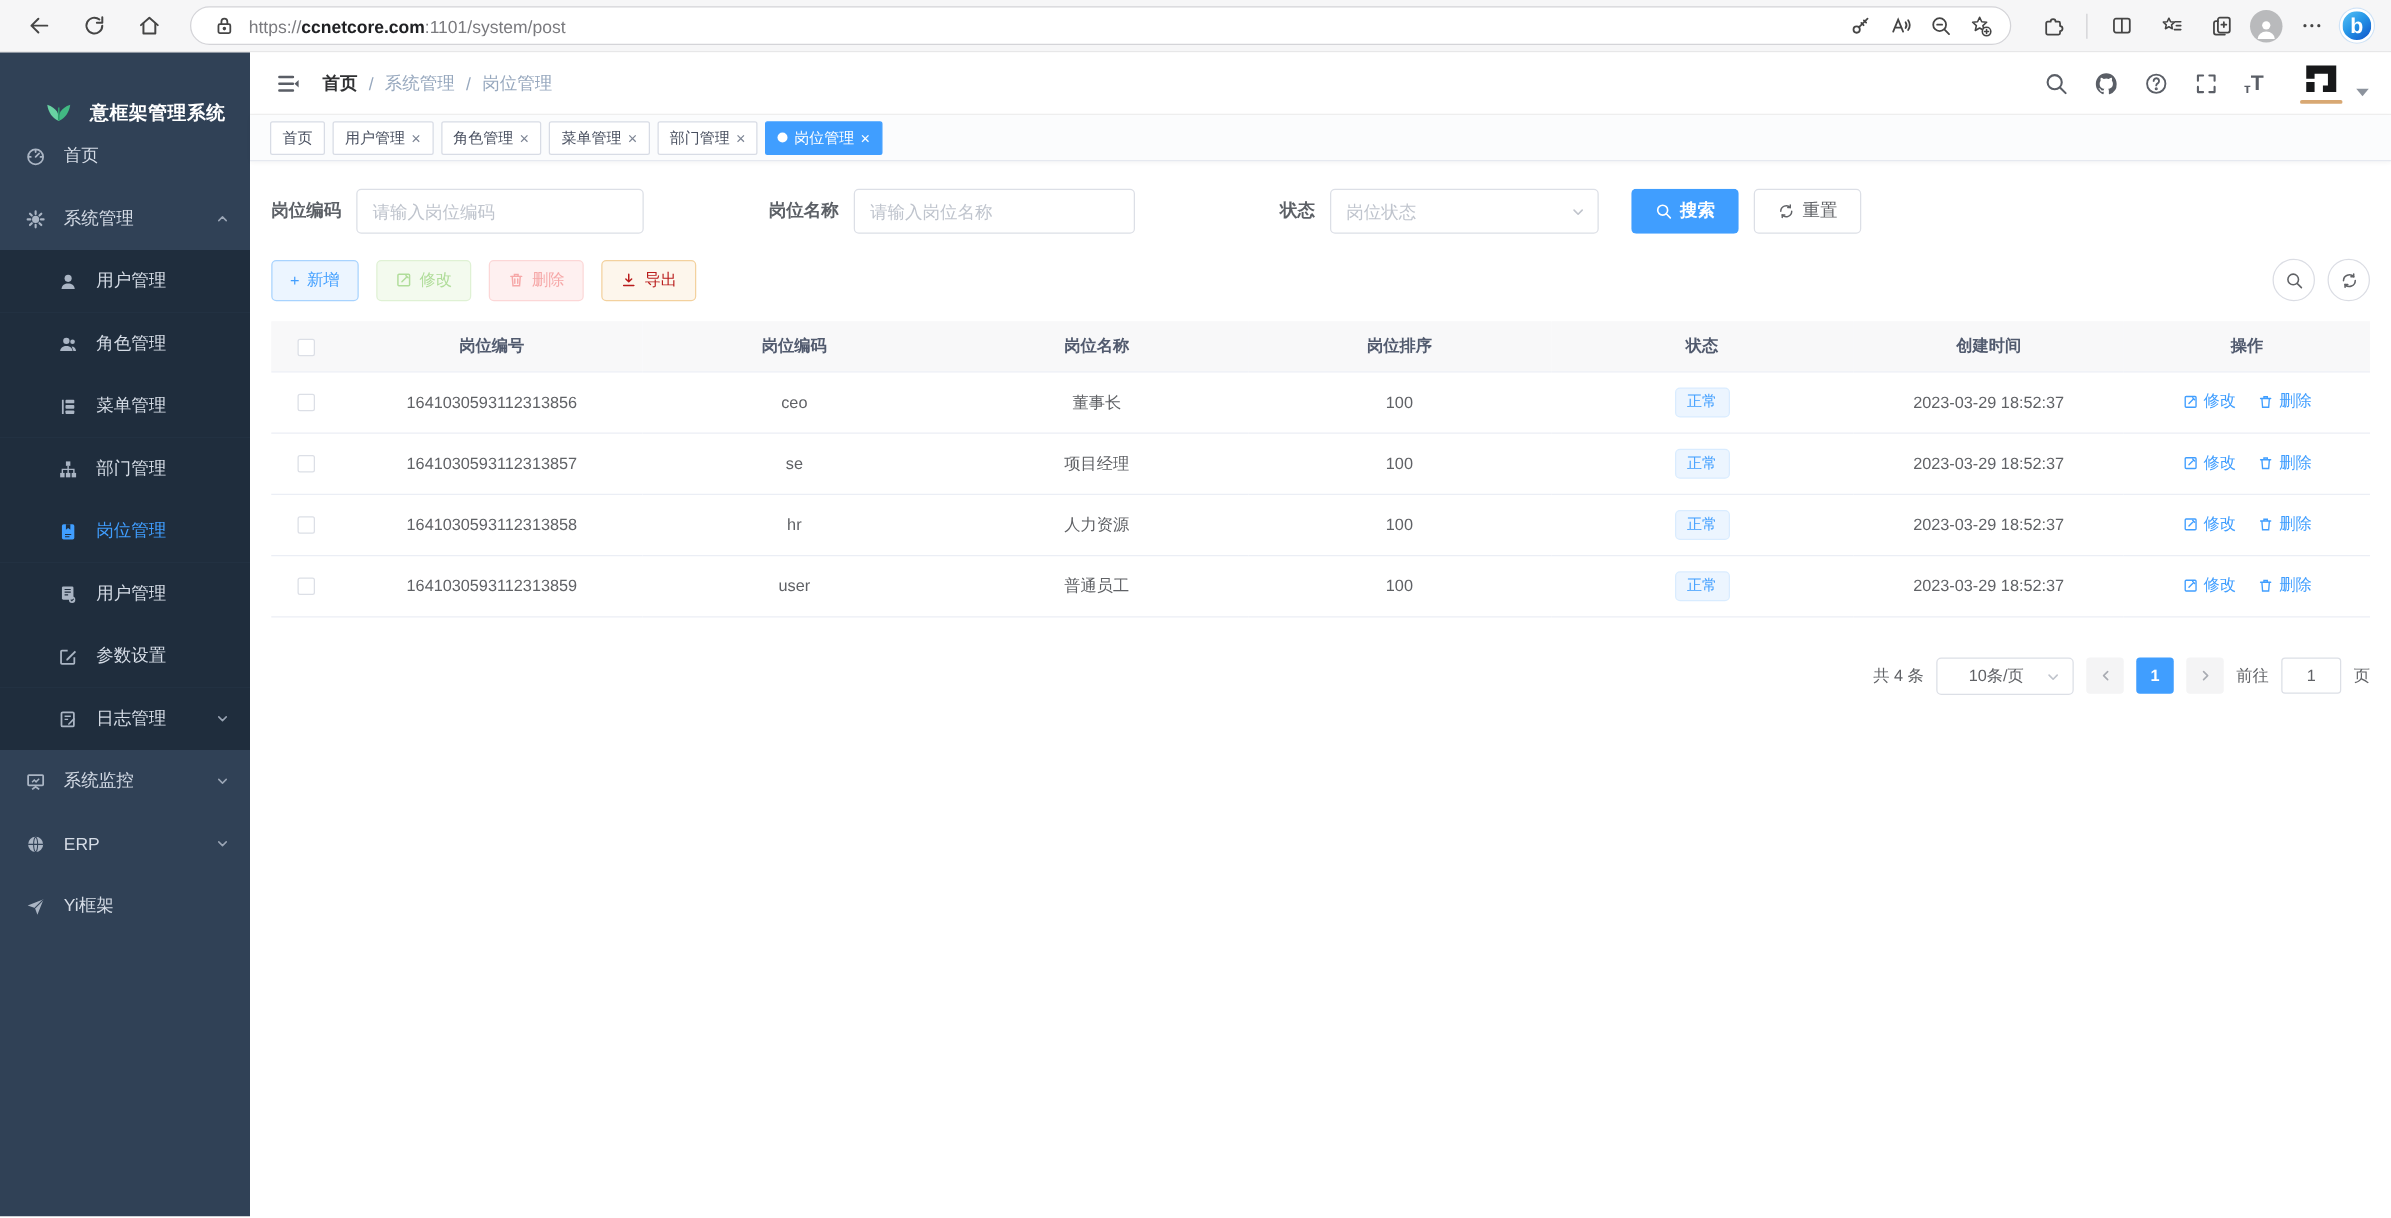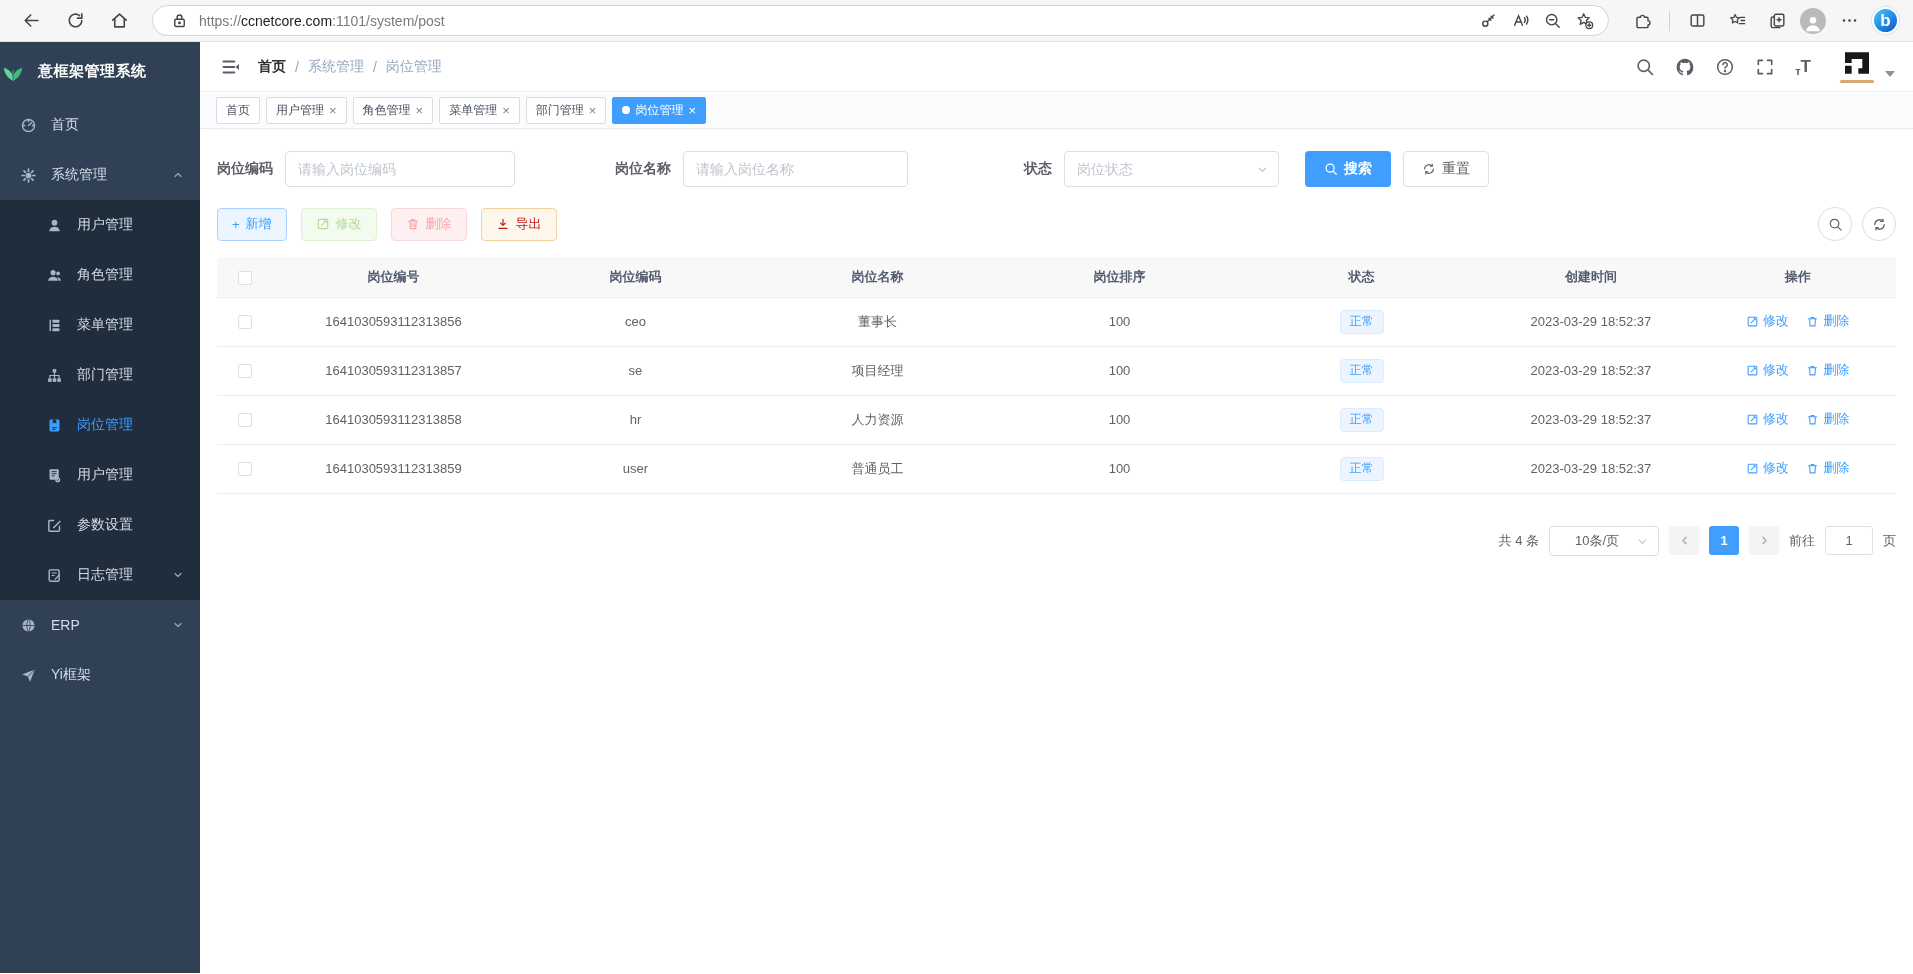--- a/index.html
+++ b/index.html
@@ -11,35 +11,35 @@
   .browser-bar { height:42px; background:#f6f6f7; border-bottom:1px solid #e2e2e4;
     display:flex; align-items:center; padding:0 14px; gap:10px; }
   .b-ico { width:34px; height:34px; border-radius:6px; display:flex; align-items:center;
     justify-content:center; color:#454545; cursor:pointer; flex:none; }
   .b-ico svg { width:19px; height:19px; }
   .addr-pill { flex:1; height:31px; background:#fff; border:1px solid #d4d4d8; border-radius:16px;
     display:flex; align-items:center; padding:0 10px 0 12px; margin:0 6px; }
   .addr-pill .b-ico { width:28px; height:28px; }
   .url-text { flex:1; font-size:14px; color:#7a7a7e; margin-left:6px; white-space:nowrap;
     overflow:hidden; }
-  .url-text b { color:#202124; font-weight:400; }
+  .url-text b { color:#202124; font-weight:700; }
   .pill-right { display:flex; align-items:center; gap:4px; }
   .chrome-right { display:flex; align-items:center; gap:6px; }
   .v-div { width:1px; height:20px; background:#d0d0d3; margin:0 4px; }
   .avatar-circ { width:26px; height:26px; border-radius:50%; background:#b9babc; overflow:hidden;
     display:flex; align-items:flex-end; justify-content:center; }
   .bing-ico { width:27px; height:27px; border-radius:50%;
     background:linear-gradient(140deg,#59c3f5 0%,#2697e8 45%,#1052c8 100%);
     color:#fff; font-weight:700; font-size:17px; display:flex; align-items:center;
     justify-content:center; border:2px solid #fff; box-shadow:0 0 0 1px #cfe3f7; }
 
   
   .app { display:flex; height:931px; }
   .sidebar { width:200px; background:#304156; color:#d5dce6; flex:none; overflow:hidden; }
-  .logo-row { height:58px; display:flex; align-items:center; gap:12px; }
+  .logo-row { height:58px; display:flex; align-items:flex-end; padding-left:22px; gap:12px;margin-left:12px; }
   .logo-title { color:#fff; font-size:15px; font-weight:700; letter-spacing:.5px; }
   .menu-item { height:50px; display:flex; align-items:center; gap:14px; padding-left:20px;
     position:relative; font-size:14px; cursor:pointer; }
   .menu-item.sub { padding-left:46px; background:#1f2d3d; }
   .menu-item .mi { width:17px; height:17px; color:#aab5c4; flex:none; }
   .menu-item.active { color:#409eff; }
   .menu-item.active .mi { color:#409eff; }
   .chev { position:absolute; right:16px; width:12px; height:12px; color:#9aa5b5; }
 
   .main { flex:1; display:flex; flex-direction:column; min-width:0; background:#fff; }
@@ -333,20 +333,31 @@
           <rect x="4.5" y="4" width="14" height="16" rx="1.5"></rect>
           <path d="M8 8.5h7M8 12h4" stroke-width="1.5"></path>
           <path d="M12 16.8l6.5-6.5 1.3 1.3-6.5 6.5H12z" fill="currentColor" stroke="none"></path>
         </svg>
       <span>日志管理</span>
       <svg class="chev" viewBox="0 0 24 24" fill="none" stroke="currentColor" stroke-width="2.4" stroke-linecap="round" stroke-linejoin="round">
           <path d="M6 9l6 6 6-6"></path>
         </svg>
     </div>
 
+    <div class="menu-item">
+      <svg class="mi" viewBox="0 0 24 24" fill="none" stroke="currentColor" stroke-width="2">
+          <rect x="3.5" y="4.5" width="17" height="11.5" rx="1"></rect>
+          <path d="M8 12.5l2.5-2.5 2 2 3.5-3.5" stroke-width="1.6"></path>
+          <path d="M12 16v1.5M12 17.5l-4 3M12 17.5l4 3"></path>
+        </svg>
+      <span>系统监控</span>
+      <svg class="chev" viewBox="0 0 24 24" fill="none" stroke="currentColor" stroke-width="2.4" stroke-linecap="round" stroke-linejoin="round">
+          <path d="M6 9l6 6 6-6"></path>
+        </svg>
+    </div>
     <div class="menu-item">
       <svg class="mi" viewBox="0 0 24 24">
           <circle cx="12" cy="12" r="8.5" fill="currentColor"></circle>
           <path d="M3.5 12h17M12 3.5c3 2.3 3 14.7 0 17M12 3.5c-3 2.3-3 14.7 0 17" stroke="#304156" stroke-width="1.2" fill="none"></path>
         </svg>
       <span>ERP</span>
       <svg class="chev" viewBox="0 0 24 24" fill="none" stroke="currentColor" stroke-width="2.4" stroke-linecap="round" stroke-linejoin="round">
           <path d="M6 9l6 6 6-6"></path>
         </svg>
     </div>

